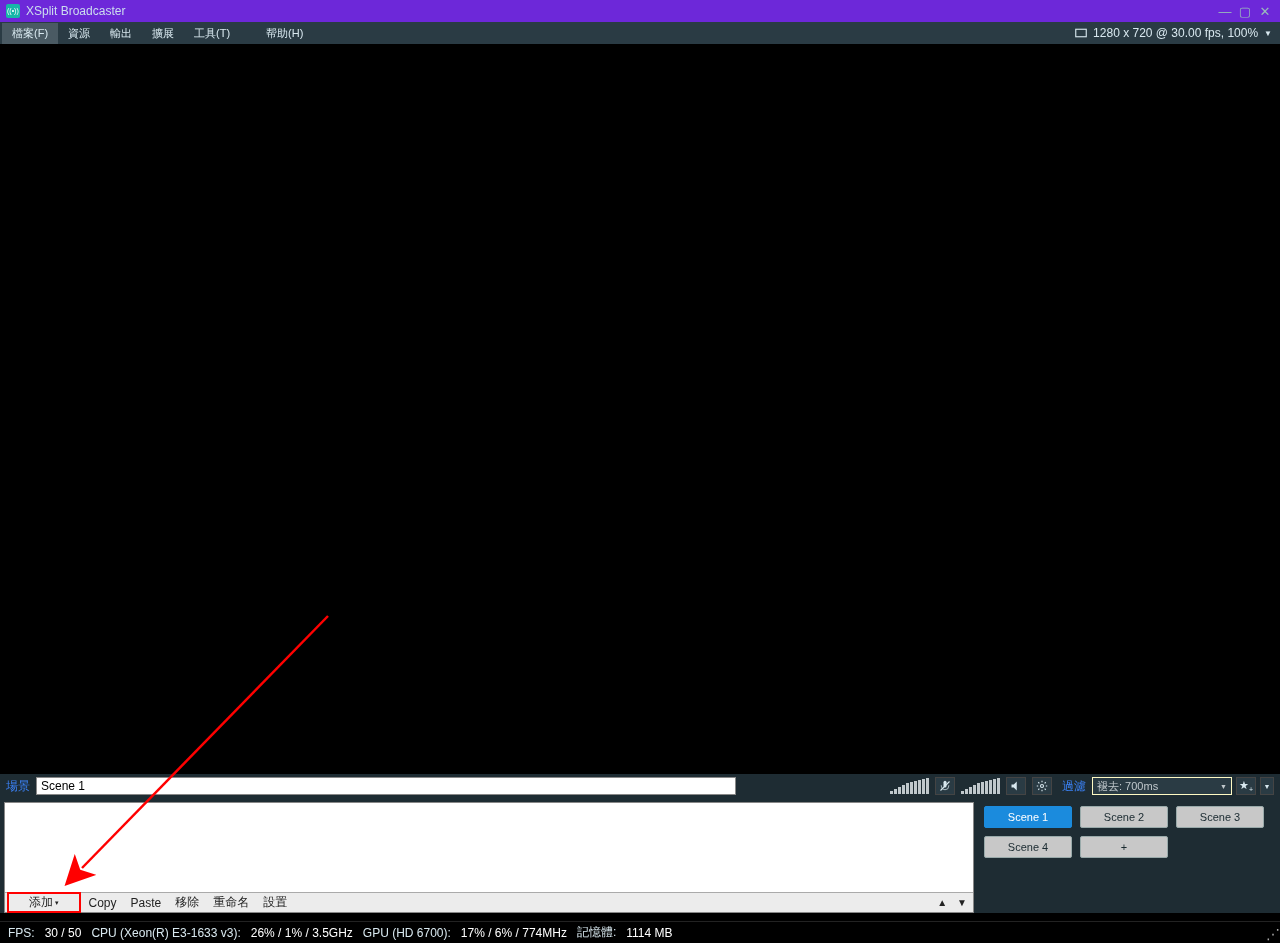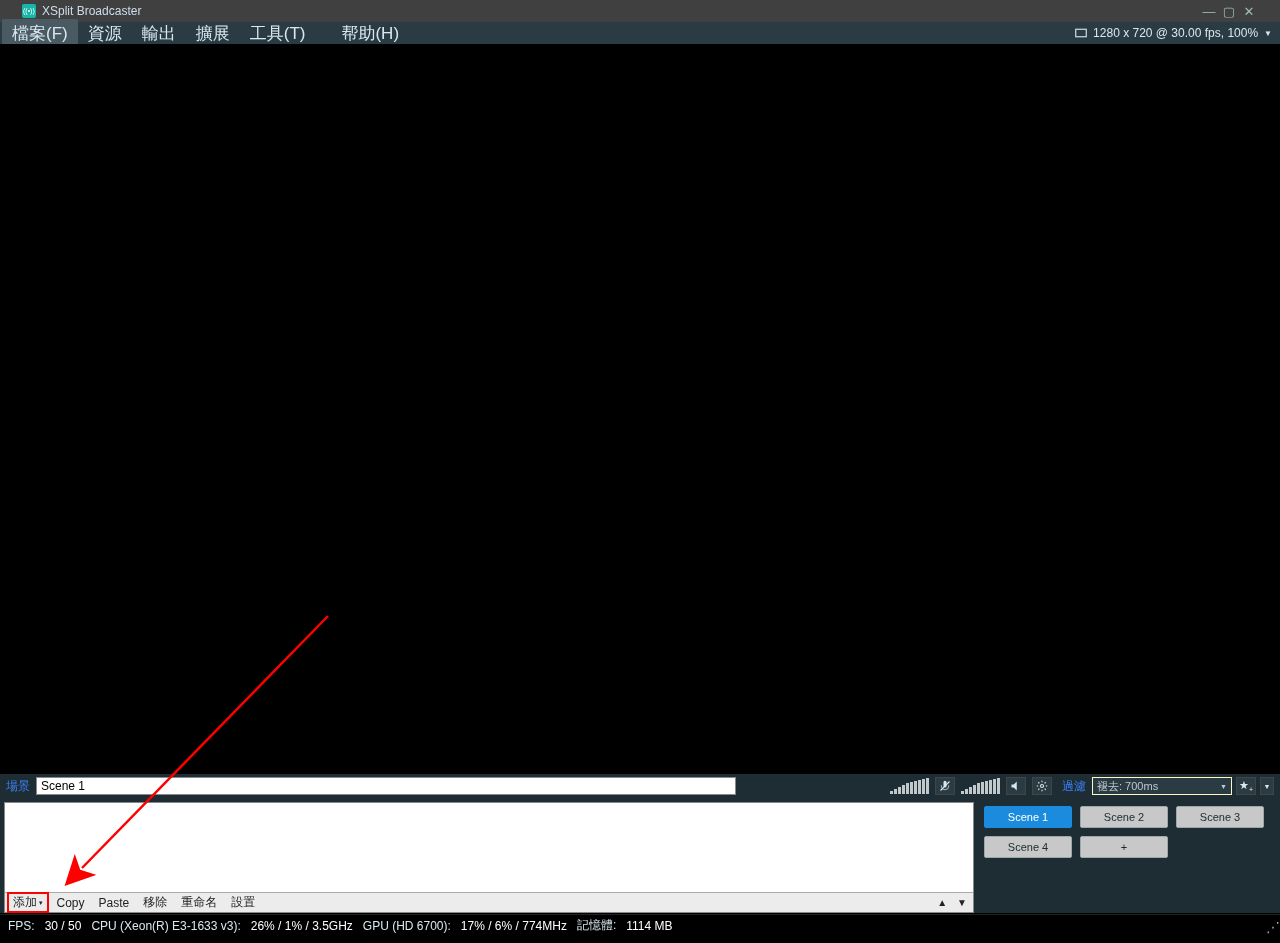--- a/index.html
+++ b/index.html
@@ -1,30 +1,30 @@
 <!DOCTYPE html>
 <html><head>
 <meta charset="utf-8">
 <style>
   * { box-sizing: border-box; margin: 0; padding: 0; font-family: "Segoe UI", Tahoma, sans-serif; }
   body { width: 1280px; height: 943px; background: #000; color: #fff; font-size: 12px; overflow: hidden; position: relative; }
 
   
-  .titlebar { height: 22px; background: #404040; display: flex; align-items: center; padding: 0 22px; justify-content: space-between; }
+  .titlebar { height: 22px; background: #6d28d9; display: flex; align-items: center; padding: 0 6px; justify-content: space-between; }
   .titlebar-left { display: flex; align-items: center; gap: 6px; }
   .app-icon { width: 14px; height: 14px; background: #16b7a8; border-radius: 2px; position: relative; }
   .app-icon::after { content: "((•))"; font-size: 7px; color: #fff; position: absolute; top: 0; left: 1px; line-height: 14px; }
   .title-text { font-size: 12px; color: #cde; }
   .win-controls { display: flex; gap: 2px; }
   .win-btn { width: 18px; height: 16px; display: flex; align-items: center; justify-content: center; color: #9bb; cursor: pointer; font-size: 13px; }
 
   
   .menubar { height: 22px; background: #2a3b44; display: flex; align-items: center; padding: 0 2px; justify-content: space-between; }
   .menubar-left { display: flex; align-items: center; }
-  .menu-item { padding: 3px 10px; color: #d8e8ef; cursor: pointer; font-size: 17px; }
+  .menu-item { padding: 3px 10px; color: #d8e8ef; cursor: pointer; font-size: 11px; }
   .menu-item.highlighted { background: #4a5a63; }
   .menubar-right { display: flex; align-items: center; gap: 6px; color: #d8e8ef; font-size: 12px; padding-right: 6px;}
   .chevron-down { font-size: 8px; }
 
   
   .preview { background: #000; height: 730px; width: 100%; position: relative; }
 
   
   .arrow-svg { position: absolute; left: 0; top: 0; pointer-events: none; }
 
@@ -37,30 +37,30 @@
   .icon-btn { width: 20px; height: 18px; display: flex; align-items: center; justify-content: center; background: #2a3b44; border: 1px solid #444; color: #d8e8ef; cursor: pointer; font-size: 11px; }
   .right-controls { display: flex; align-items: center; gap: 4px; }
   .transition-select { height: 18px; background: #2a3b44; border: 1px solid #fef9c3; color: #c0c8cc; font-size: 11px; padding: 0 4px; display:flex; align-items:center; gap:4px; cursor: pointer; width: 140px; justify-content: space-between;}
 
   
   .bottom { display: flex; height: 115px; background: #1e2c33; }
   .sources { width: 970px; display: flex; flex-direction: column; background: #fff; margin: 4px 0 0 4px; border: 1px solid #888;}
   .sources-list { flex: 1; background: #fff; }
   .sources-toolbar { height: 20px; background: #ececec; border-top: 1px solid #aaa; display: flex; align-items: center; padding: 0 2px; gap: 2px; }
   .src-btn { padding: 2px 6px; color: #222; cursor: pointer; font-size: 12px; display: flex; align-items: center; gap: 2px;}
-  .src-btn.hl { border: 2px solid #f00; padding: 0 4px; margin: -2px 0; position: relative;}
+  .src-btn.hl { border: 2px solid #f00; padding: 0 20px; margin: -2px 0; position: relative;}
   .spacer { flex: 1; }
   .tri-btn { padding: 0 4px; cursor: pointer; color: #222; font-size: 10px;}
 
   .scenes { flex: 1; padding: 8px 10px; display: flex; flex-wrap: wrap; gap: 8px; align-content: flex-start; }
   .scene-btn { width: 88px; height: 22px; background: #c8c8c8; color: #1a2a30; display: flex; align-items: center; justify-content: center; border-radius: 2px; font-size: 11px; cursor: pointer; border: 1px solid #9aa; }
   .scene-btn.active { background: #1b8bdd; color: #fff; border-color: #1b8bdd; }
 
   
-  .statusbar { height: 22px; background: #000; display: flex; align-items: center; padding: 0 8px; gap: 10px; color: #d8e8ef; font-size: 12px; border-top: 1px solid #222; position: absolute; bottom: 7px; width: 100%;}
+  .statusbar { height: 22px; background: #000; display: flex; align-items: center; padding: 0 8px; gap: 10px; color: #d8e8ef; font-size: 12px; border-top: 1px solid #222; position: absolute; bottom: 0; width: 100%;}
   .sb-val { color: #fff; }
   .resize-grip { position: absolute; right: 2px; bottom: 2px; width: 12px; height: 12px; color: #aaa; font-size: 14px; line-height: 10px;}
 
   .small-tri { font-size: 7px; }
   svg.ico { width: 12px; height: 12px; fill: #d8e8ef; }
 </style>
 </head>
 <body>
 
 <div class="titlebar">

